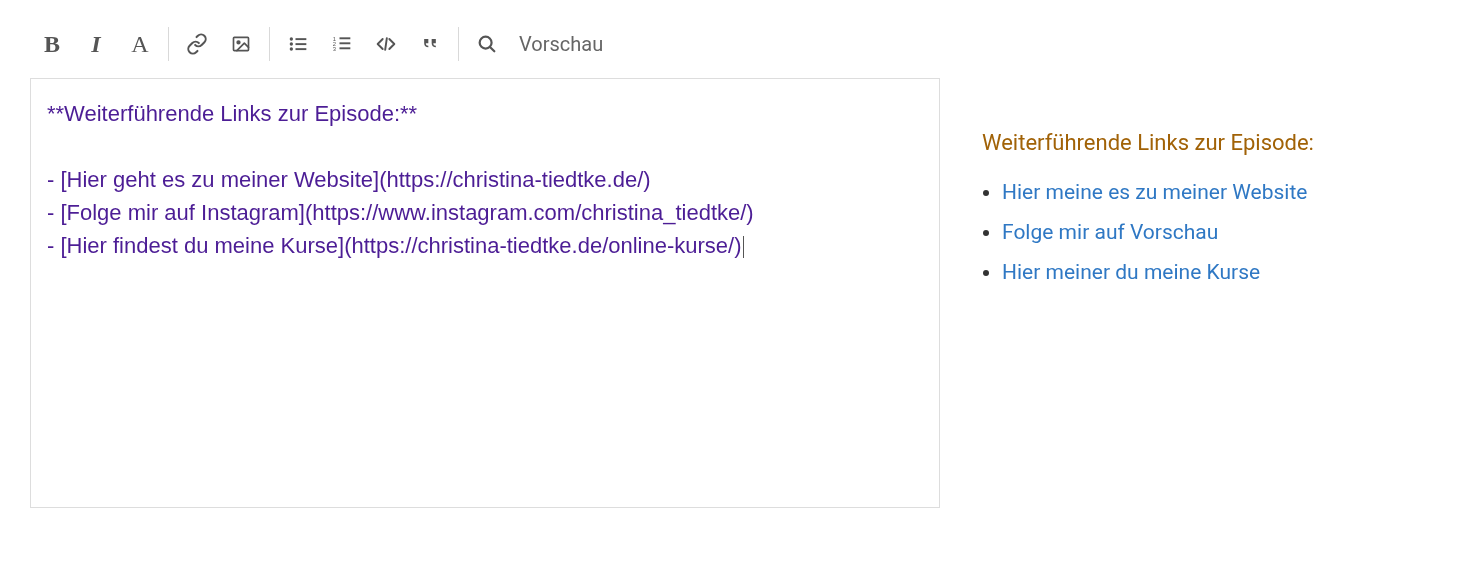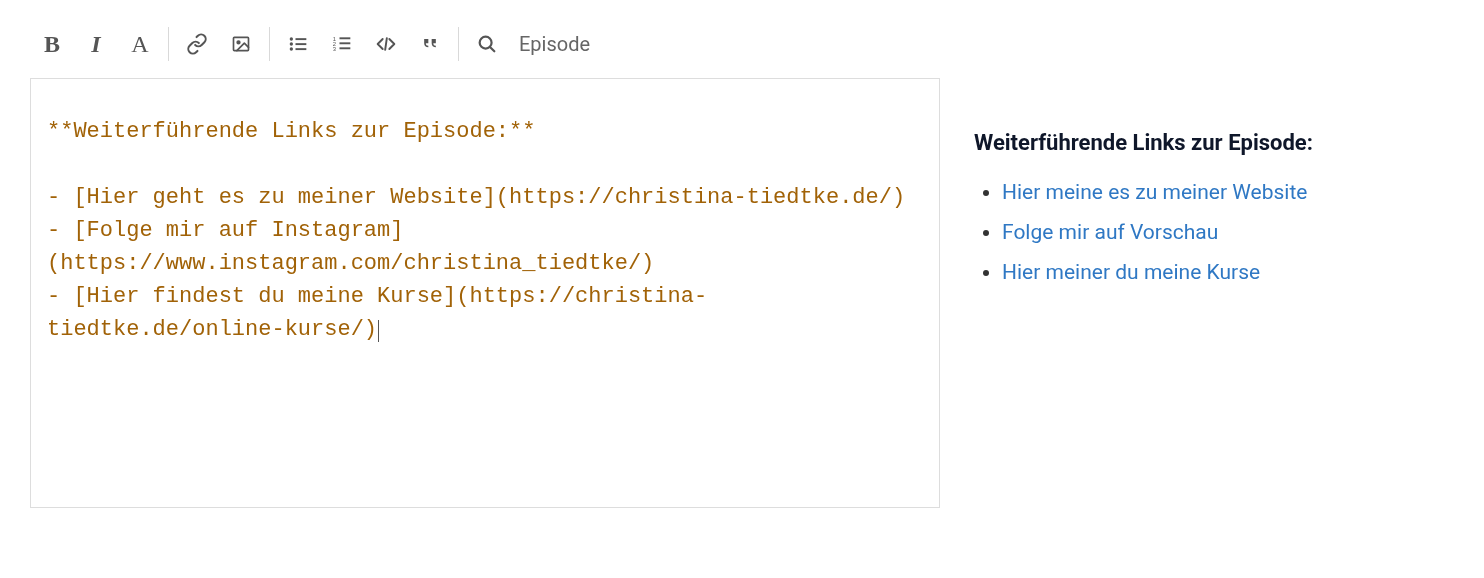--- a/index.html
+++ b/index.html
@@ -44,35 +44,35 @@
     margin: 0 6px;
   }
   .preview-label {
     font-size: 20px;
     color: #666;
     margin-left: 10px;
     cursor: pointer;
   }
   .editor-area {
     border: 1px solid #ddd;
-    padding: 36px 16px;
+    padding: 18px 16px;
     min-height: 430px;
-    font-family: Liberation Mono, monospace;
+    font-family: Liberation Sans, sans-serif;
     font-size: 22px;
     line-height: 1.5;
-    color: #a16207;
+    color: #4c1d95;
     white-space: pre-wrap;
     word-wrap: break-word;
     outline: none;
   }
   .preview-title {
     font-size: 22px;
-    font-weight: 700;
-    color: #0f172a;
-    margin: 0 0 18px 4px;
+    font-weight: 400;
+    color: #a16207;
+    margin: 0 0 18px 12px;
   }
   .preview-list {
     margin: 0;
     padding-left: 32px;
     font-size: 21px;
     line-height: 1.9;
   }
   .preview-list li { color: #333; }
   .preview-list a {
     color: #2f78c4;
@@ -152,21 +152,21 @@
             <path d="M5 6h5v5H7c0 2 1 3 3 3v2c-3 0-5-2-5-5V6zm9 0h5v5h-3c0 2 1 3 3 3v2c-3 0-5-2-5-5V6z"></path>
           </svg>
       </div>
       <div class="tool-sep"></div>
       <div class="tool-btn">
         <svg width="22" height="22" viewBox="0 0 24 24" fill="none" stroke="#555" stroke-width="2.4" stroke-linecap="round">
             <circle cx="10.5" cy="10.5" r="6.5"></circle>
             <line x1="20" y1="20" x2="15.2" y2="15.2"></line>
           </svg>
       </div>
-      <span class="preview-label">Episode</span>
+      <span class="preview-label">Vorschau</span>
     </div>
 
     <div class="editor-area"><span>**Weiterführende Links zur Episode:**
 
 - [Hier geht es zu meiner Website](https://christina-tiedtke.de/)
 - [Folge mir auf Instagram](https://www.instagram.com/christina_tiedtke/)
 - [Hier findest du meine Kurse](https://christina-tiedtke.de/online-kurse/)</span><span class="cursor-bar"></span></div>
   </div>
 
   <div class="preview-col">

